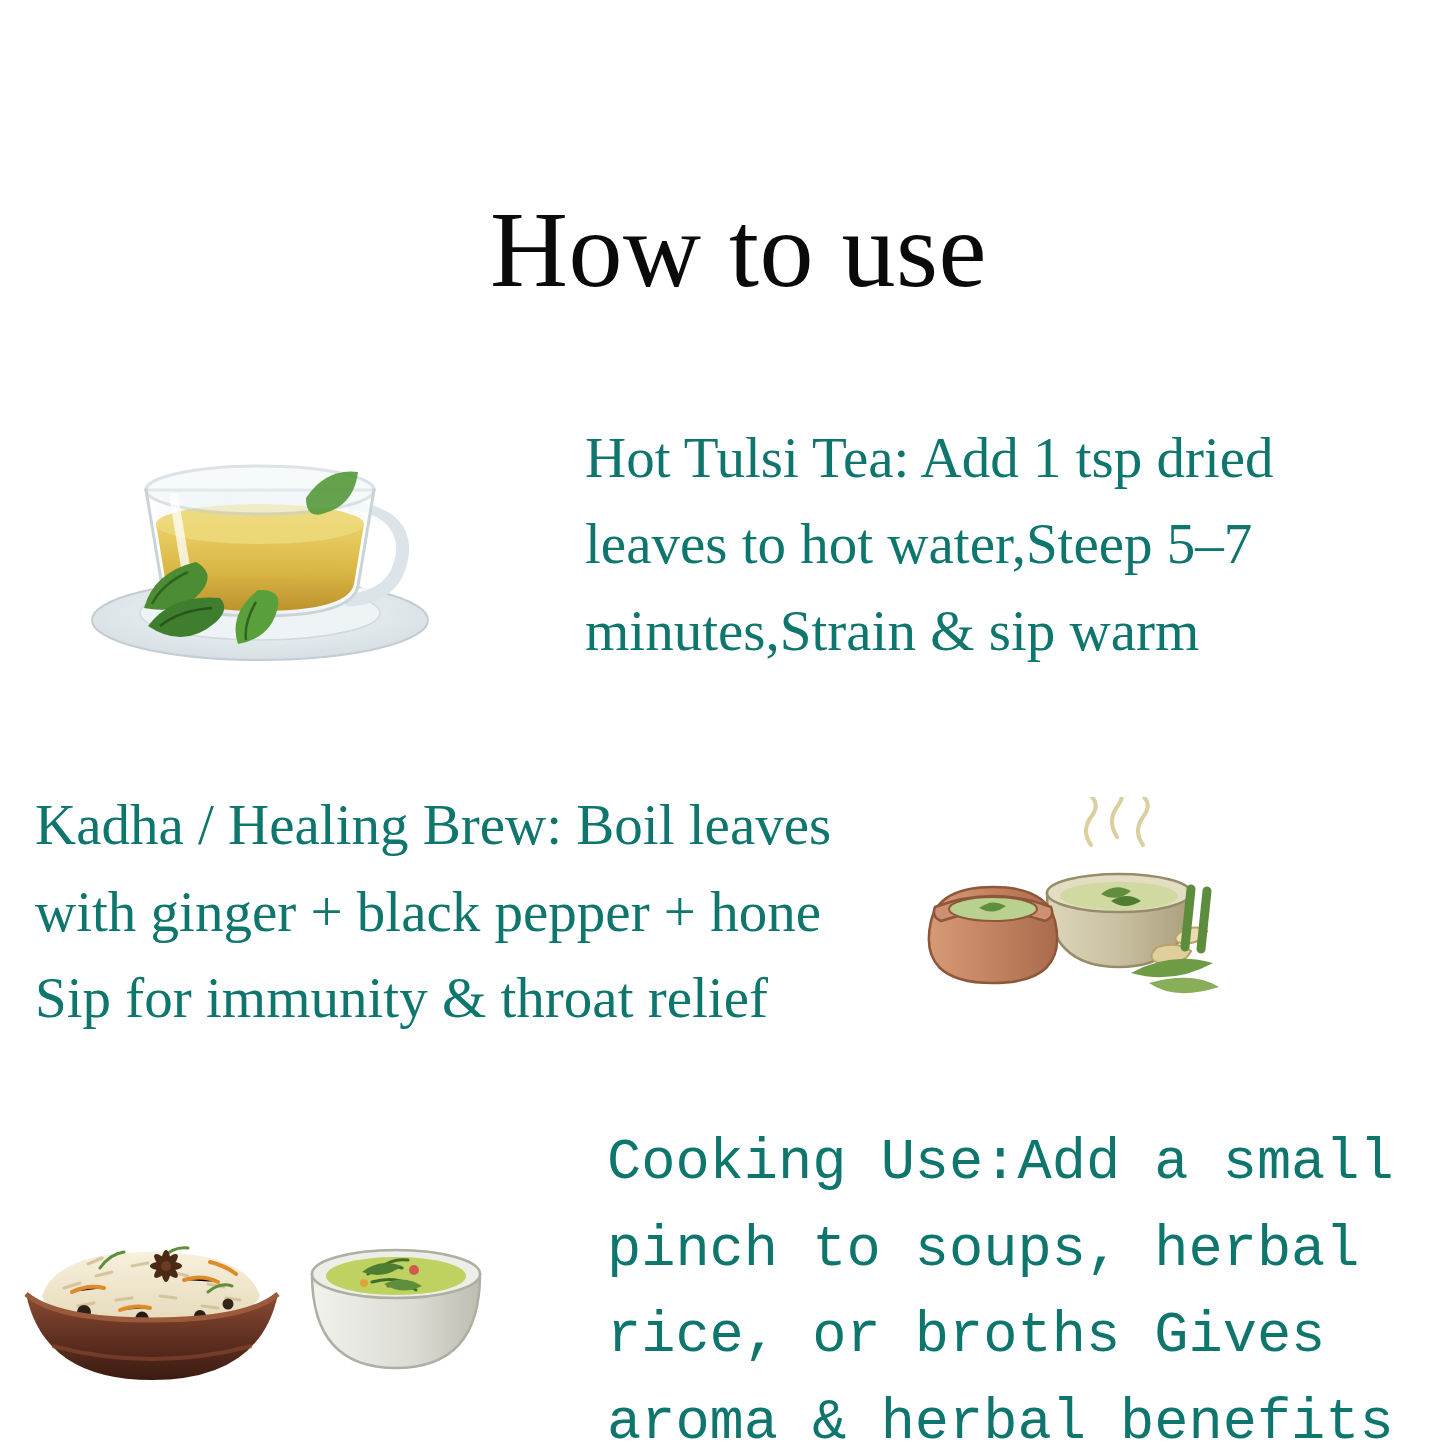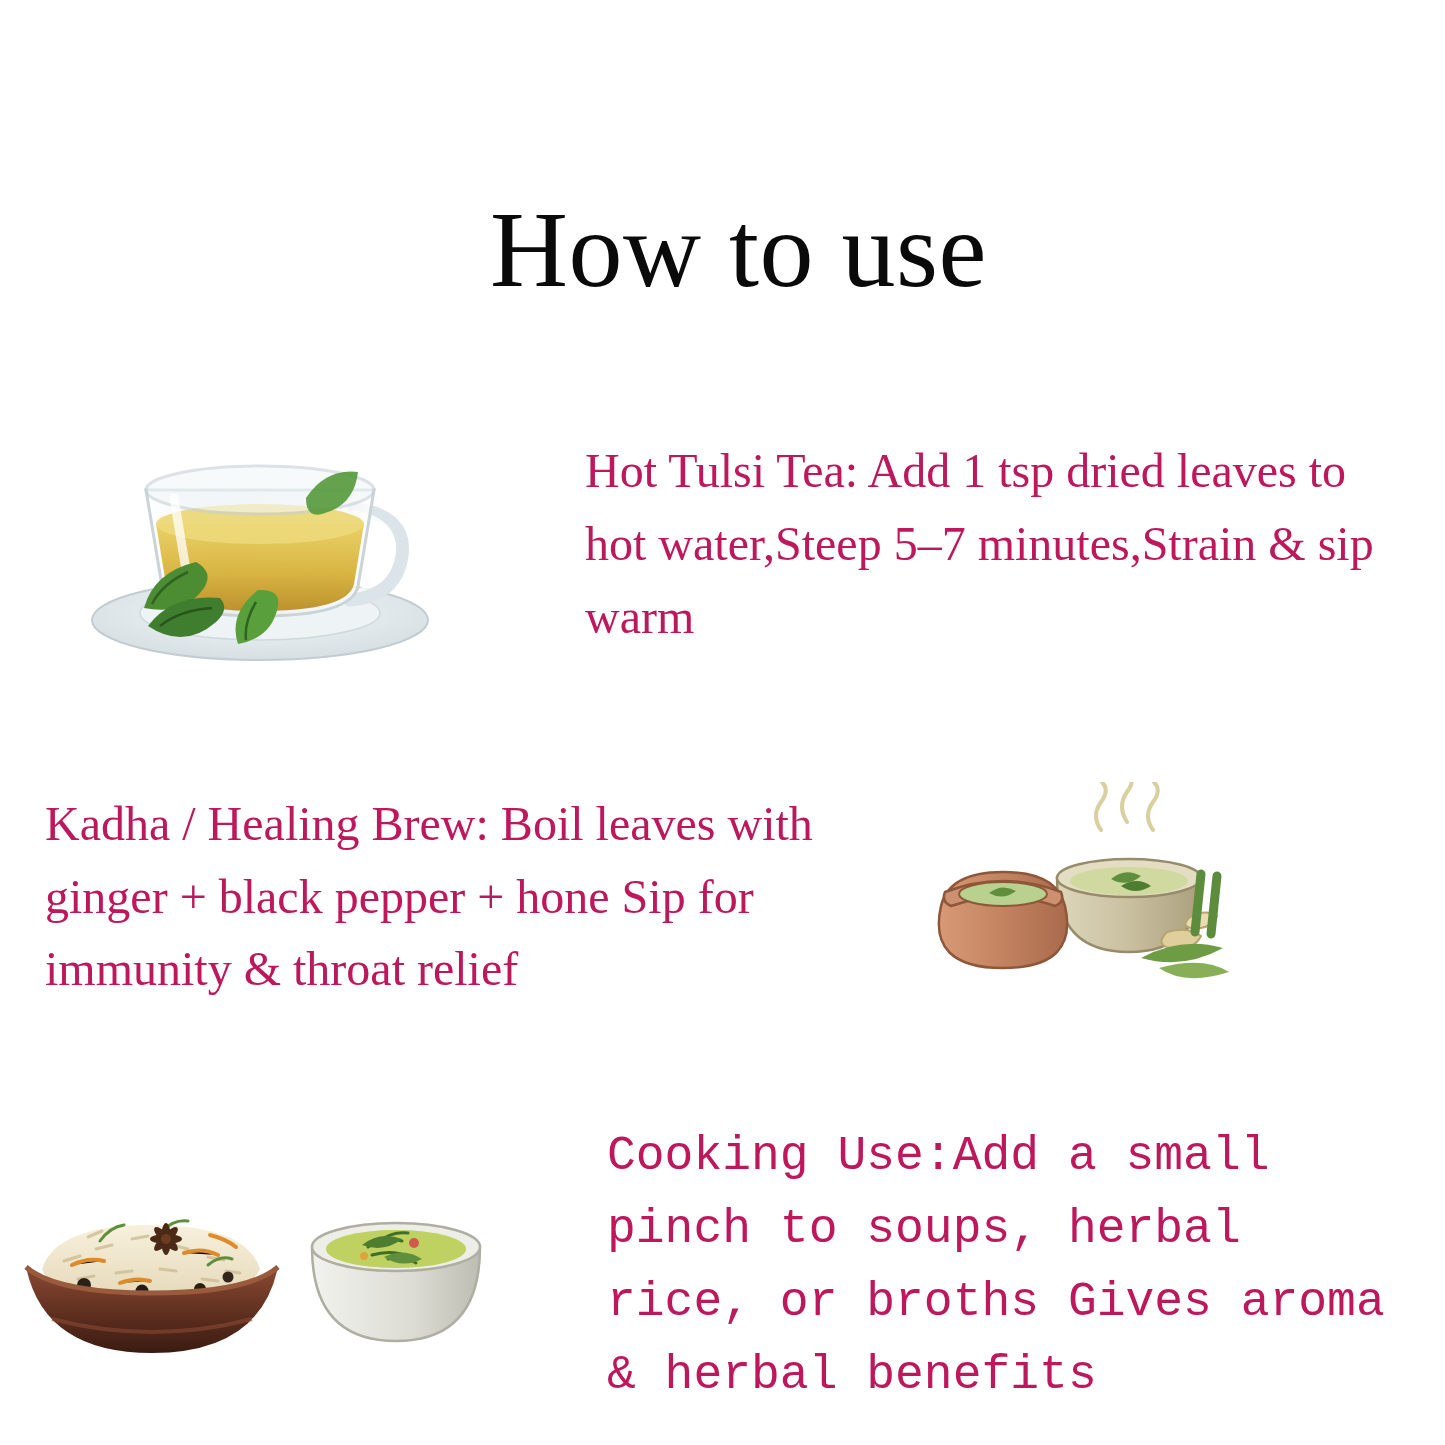--- a/index.html
+++ b/index.html
@@ -32,23 +32,23 @@
   }
 
   
   .row {
     position: absolute;
     display: flex;
     align-items: center;
   }
 
   .text-block {
-    font-size: 48px;
+    font-size: 57px;
     line-height: 1.52;
-    color: #be185d;
+    color: #0f766e;
     white-space: pre-line;
   }
 
   
   .row-tea {
     top: 412px;
     left: 70px;
     width: 1330px;
   }
   .row-tea .art {
@@ -58,21 +58,21 @@
     position: relative;
   }
   .row-tea .text-block {
     margin-left: 135px;
     width: 820px;
   }
 
   
   .row-kadha {
     top: 782px;
-    left: 40px;
+    left: 30px;
     width: 1390px;
   }
   .row-kadha .text-block {
     width: 800px;
     margin-left: 5px;
   }
   .row-kadha .art {
     width: 330px;
     height: 230px;
     flex: 0 0 330px;

